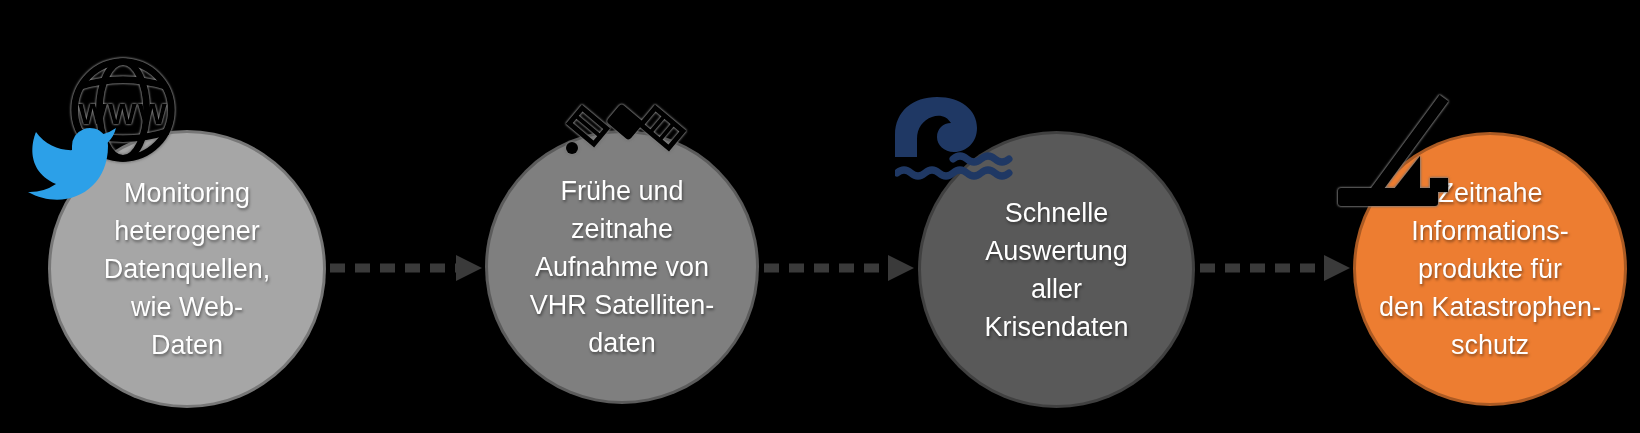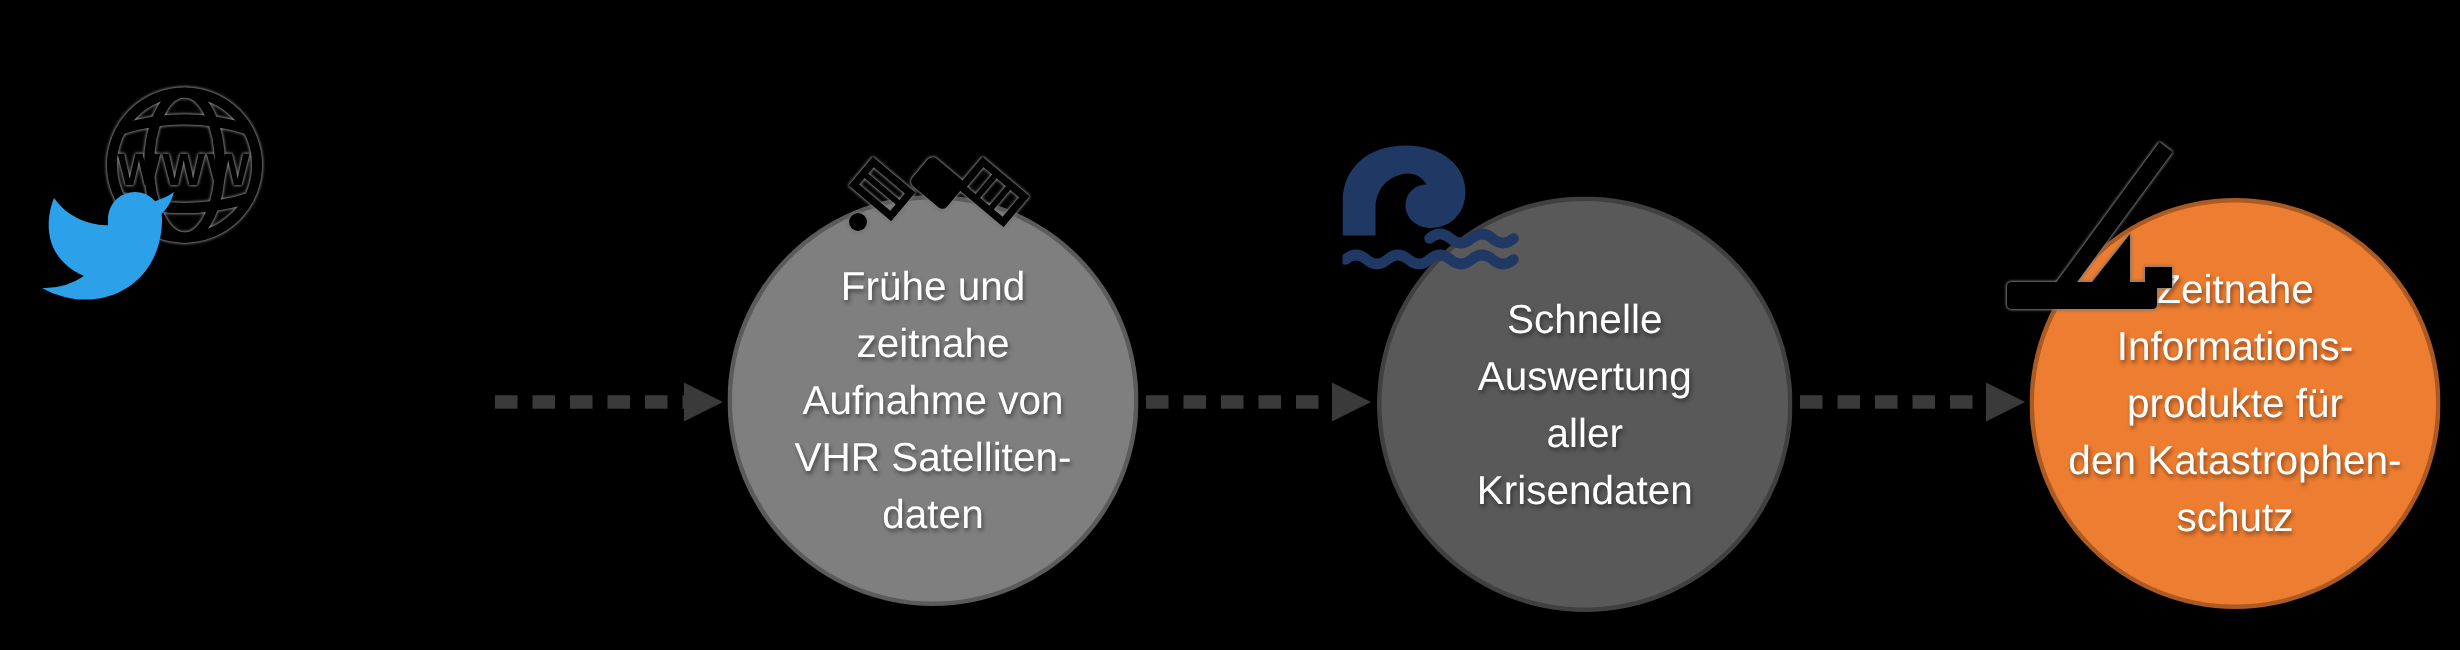--- a/index.html
+++ b/index.html
@@ -46,20 +46,27 @@
   .arrow { position: absolute; top: 253px; z-index: 2; }
   #arrow-1 { left: 328px; }
   #arrow-2 { left: 762px; }
   #arrow-3 { left: 1198px; }
 </style>
 </head>
 <body>
 
 <div id="canvas">
 
+  <div class="circle" id="circle-1">
+    <div class="step-text">Monitoring
+heterogener
+Datenquellen,
+wie Web-
+Daten</div>
+  </div>
   <div class="circle" id="circle-3">
     <div class="step-text">Schnelle
 Auswertung
 aller
 Krisendaten</div>
   </div>
   <div class="circle" id="circle-2">
     <div class="step-text">Frühe und
 zeitnahe
 Aufnahme von

